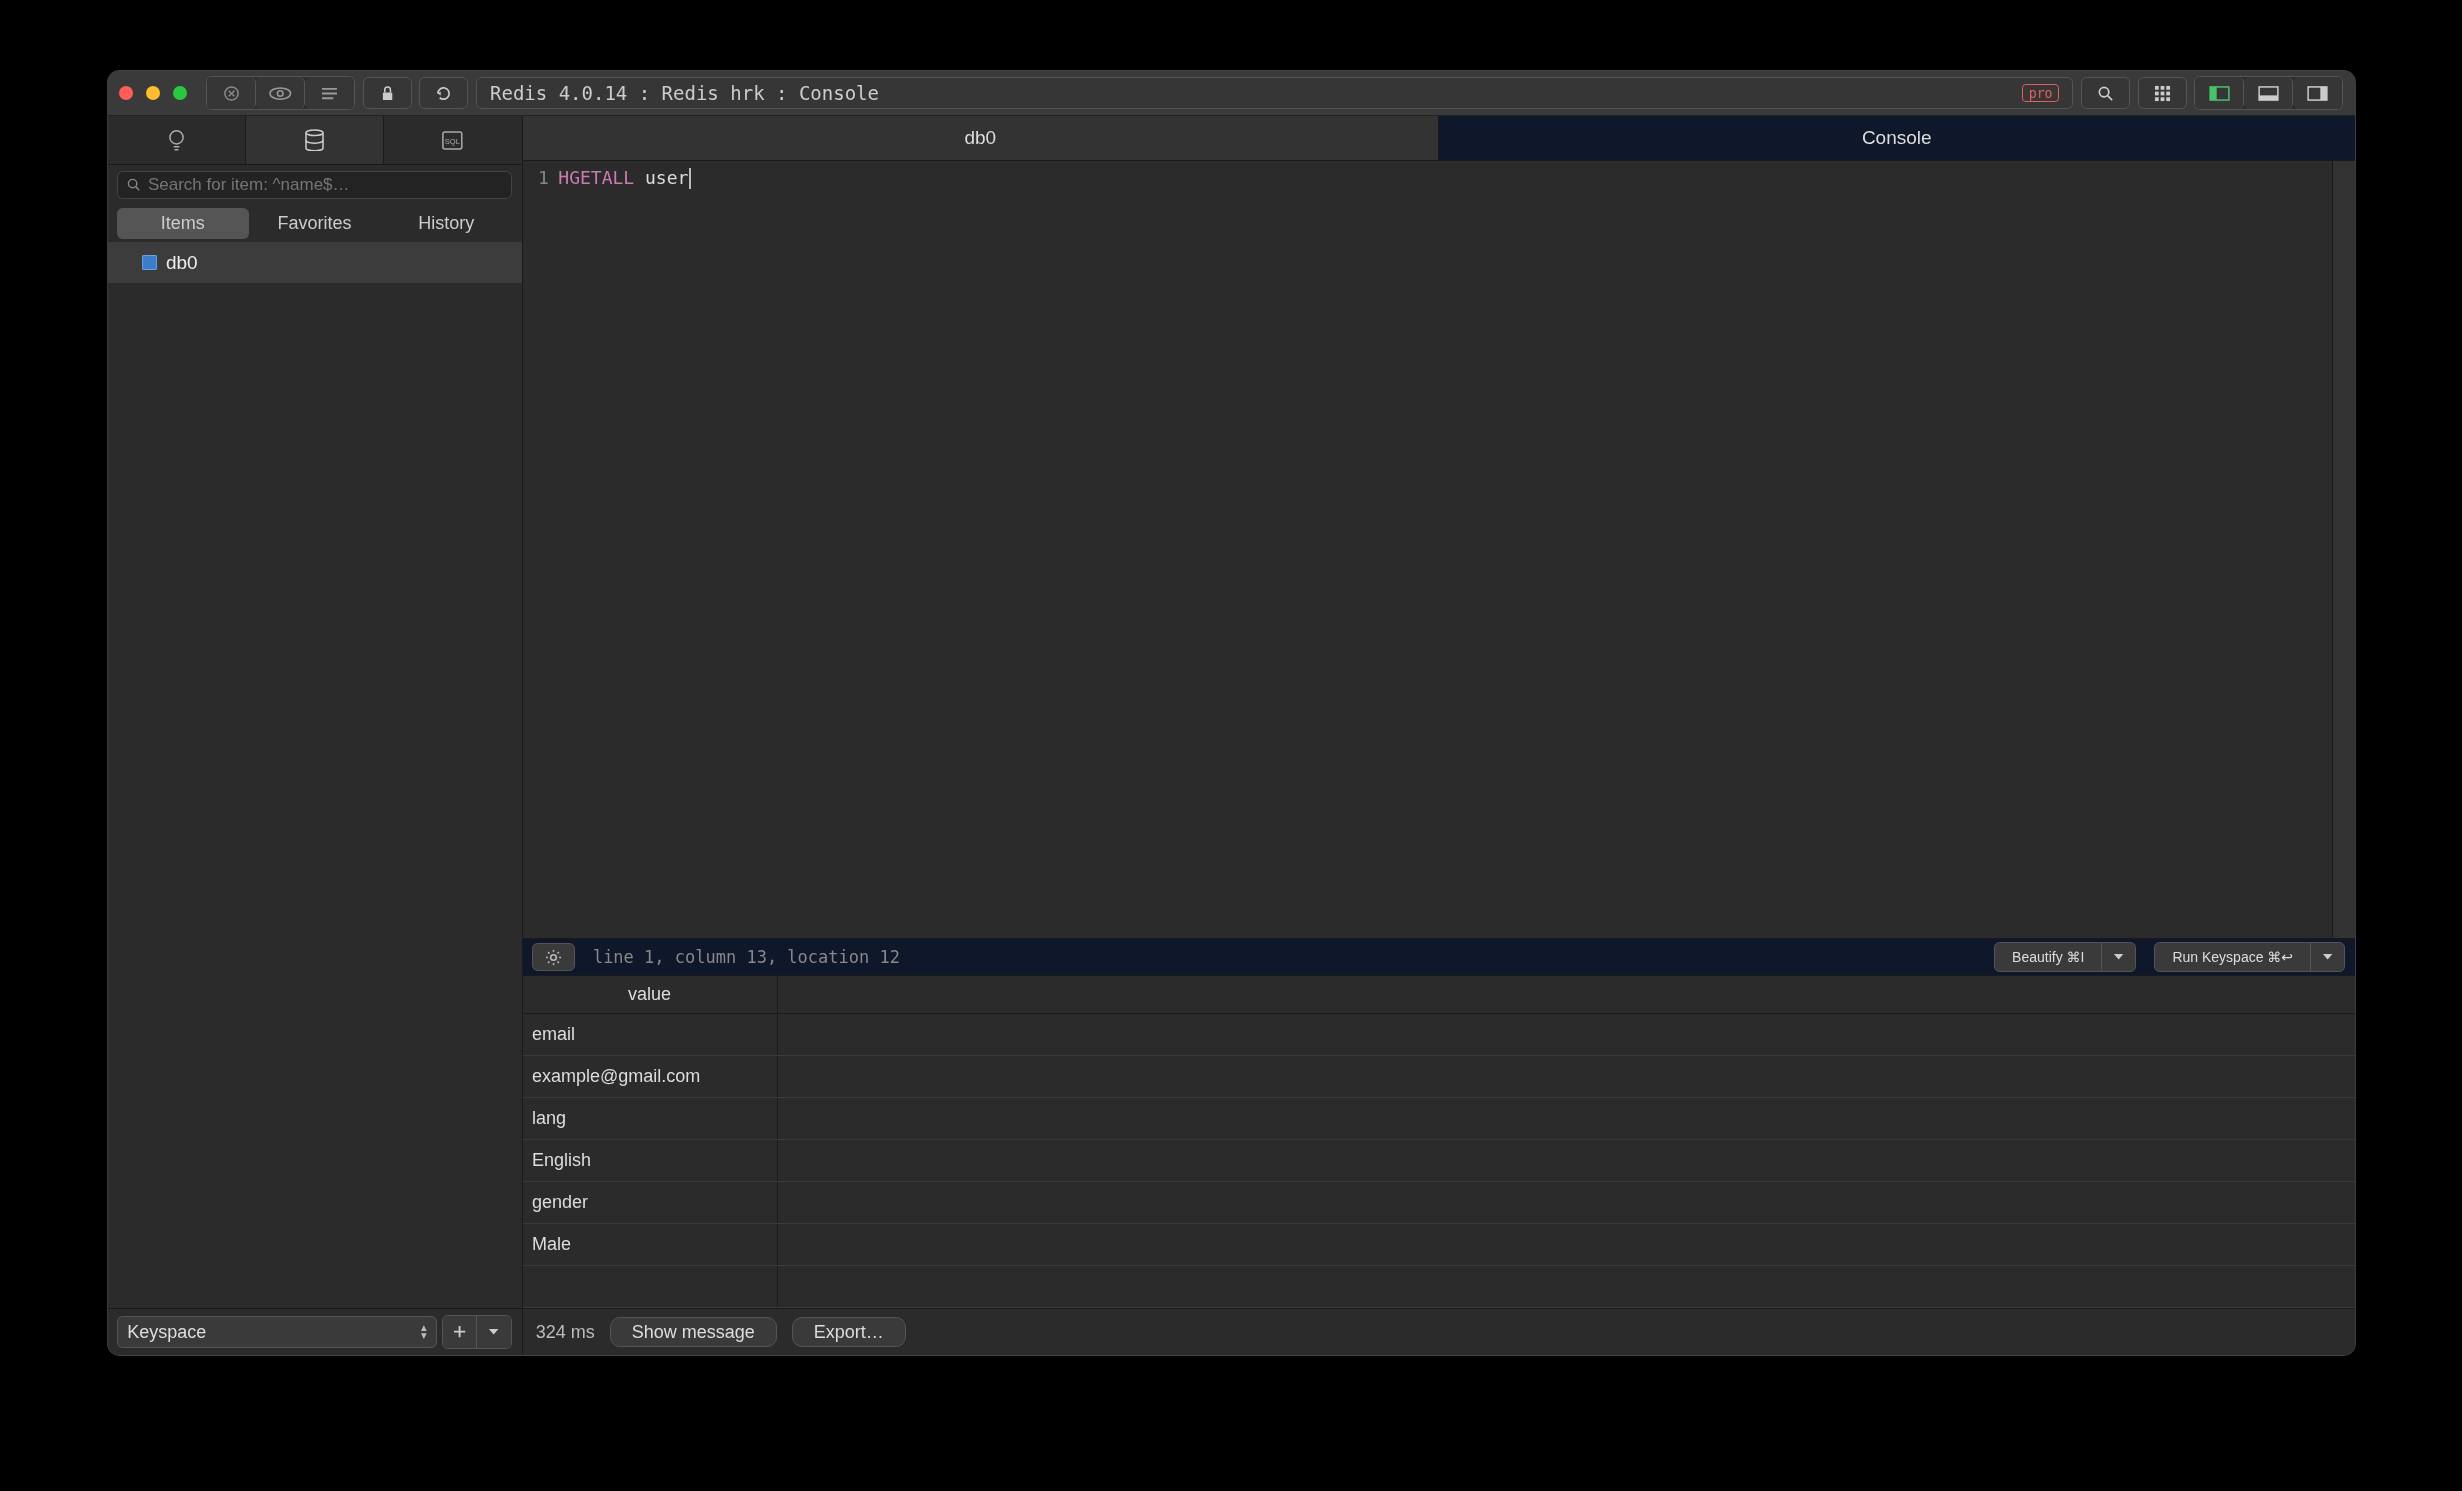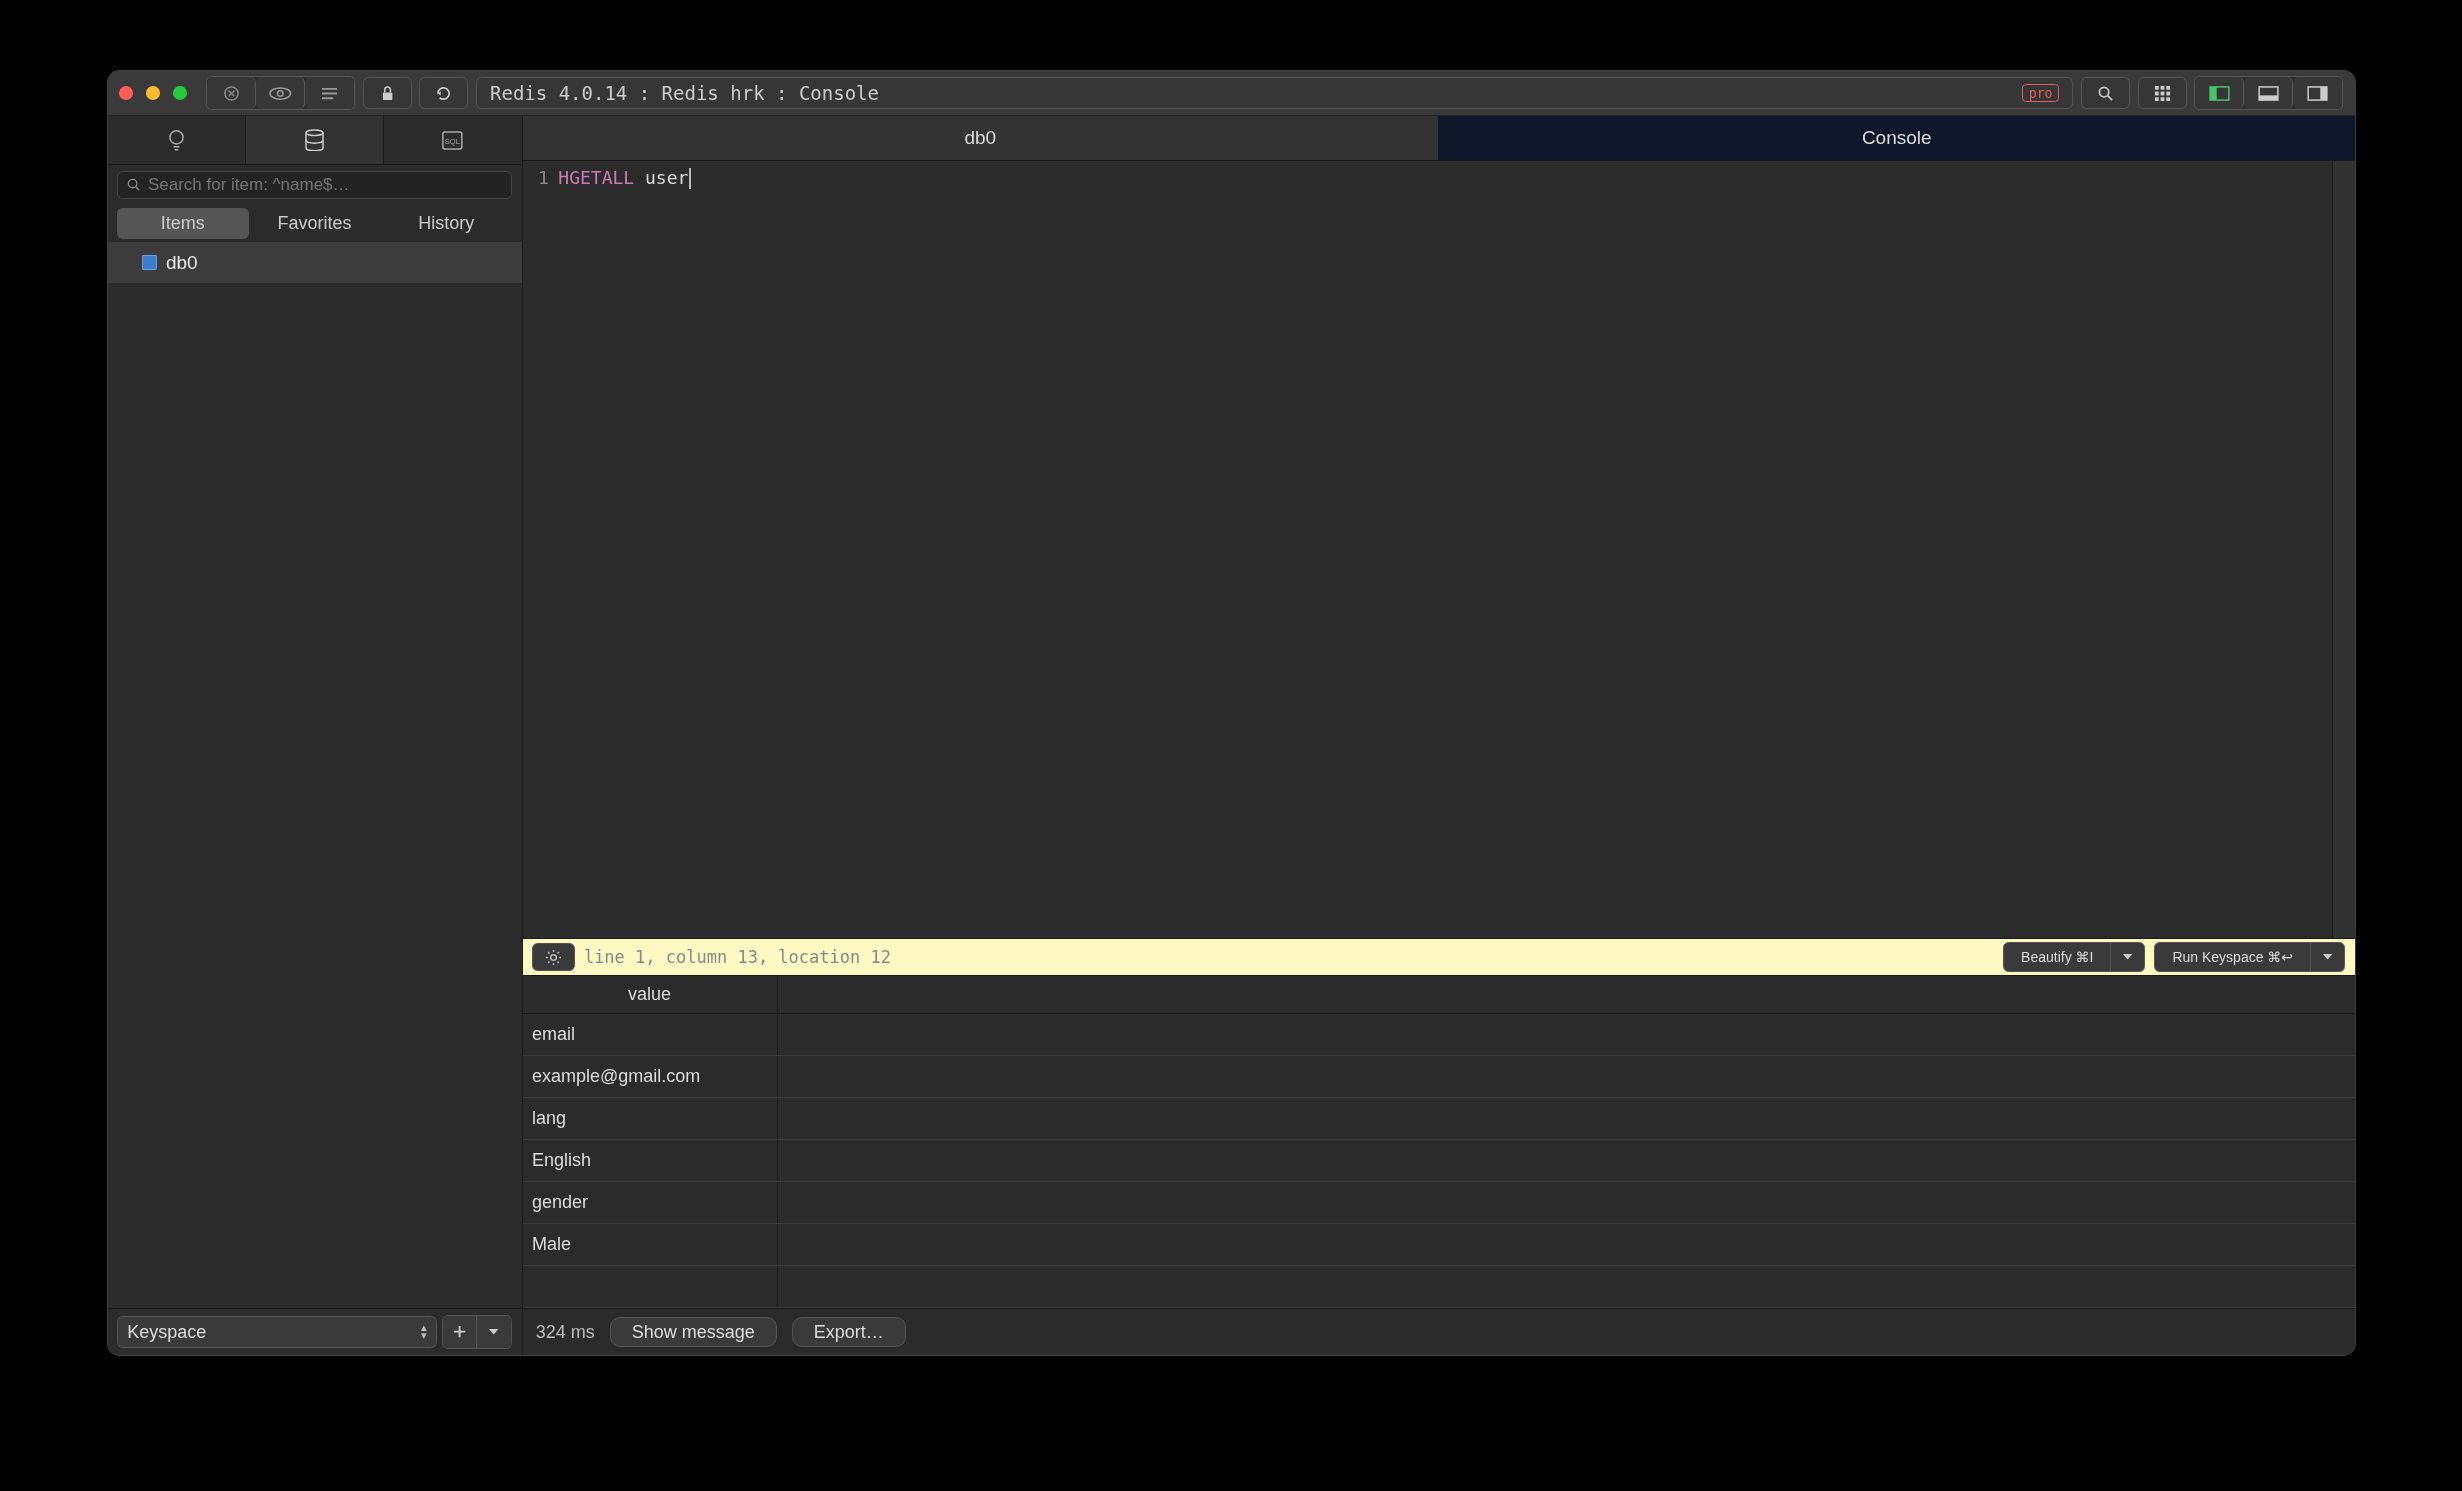--- a/index.html
+++ b/index.html
@@ -160,27 +160,27 @@
   font-size: 18px;
   position: relative;
 }
 .gutter { width: 32px; text-align: right; padding: 5.7px 5.7px 0 0; color:#888; user-select:none; }
 .code { flex:1; padding: 5.7px 0 0 3.8px; color:#ddd; position:relative; }
 .kw { color:#cc7ab3; }
 .cursor { display:inline-block; width:1.9px; height:21px; background:#bbb; vertical-align:middle; margin-left:0.9px; }
 .scrollbar-v { width:22.7px; background:#323232; border-left:0.9px solid #1a1a1a; }
 .editor-status {
   height: 38px;
-  background: #fef9c3;
+  background: #0f172a;
   border-top: 0.9px solid #1a1a1a;
   border-bottom: 0.9px solid #1a1a1a;
   display: flex;
   align-items: center;
   padding: 0 9.4px;
-  gap: 9px;
+  gap: 18px;
   font-family: "SF Mono", Menlo, monospace;
   font-size: 17px;
   color:#888;
 }
 .gear-btn { width:43px; height:28px; background:#3a3a3a; border:0.9px solid #555; border-radius:5.7px; display:flex; align-items:center; justify-content:center; color:#bbb; cursor:pointer; }
 .spacer { flex:1; }
 .split-btn { display:flex; border:0.9px solid #555; border-radius:5.7px; overflow:hidden; background:#3a3a3a; height:30px; }
 .split-btn .lbl { padding: 0 17px; display:flex; align-items:center; font-size:14px; color:#ddd; font-family:-apple-system,sans-serif; }
 .split-btn .drop { width:34px; display:flex; align-items:center; justify-content:center; border-left:0.9px solid #555; color:#ccc; }
 .results { background:#2b2b2b; }

